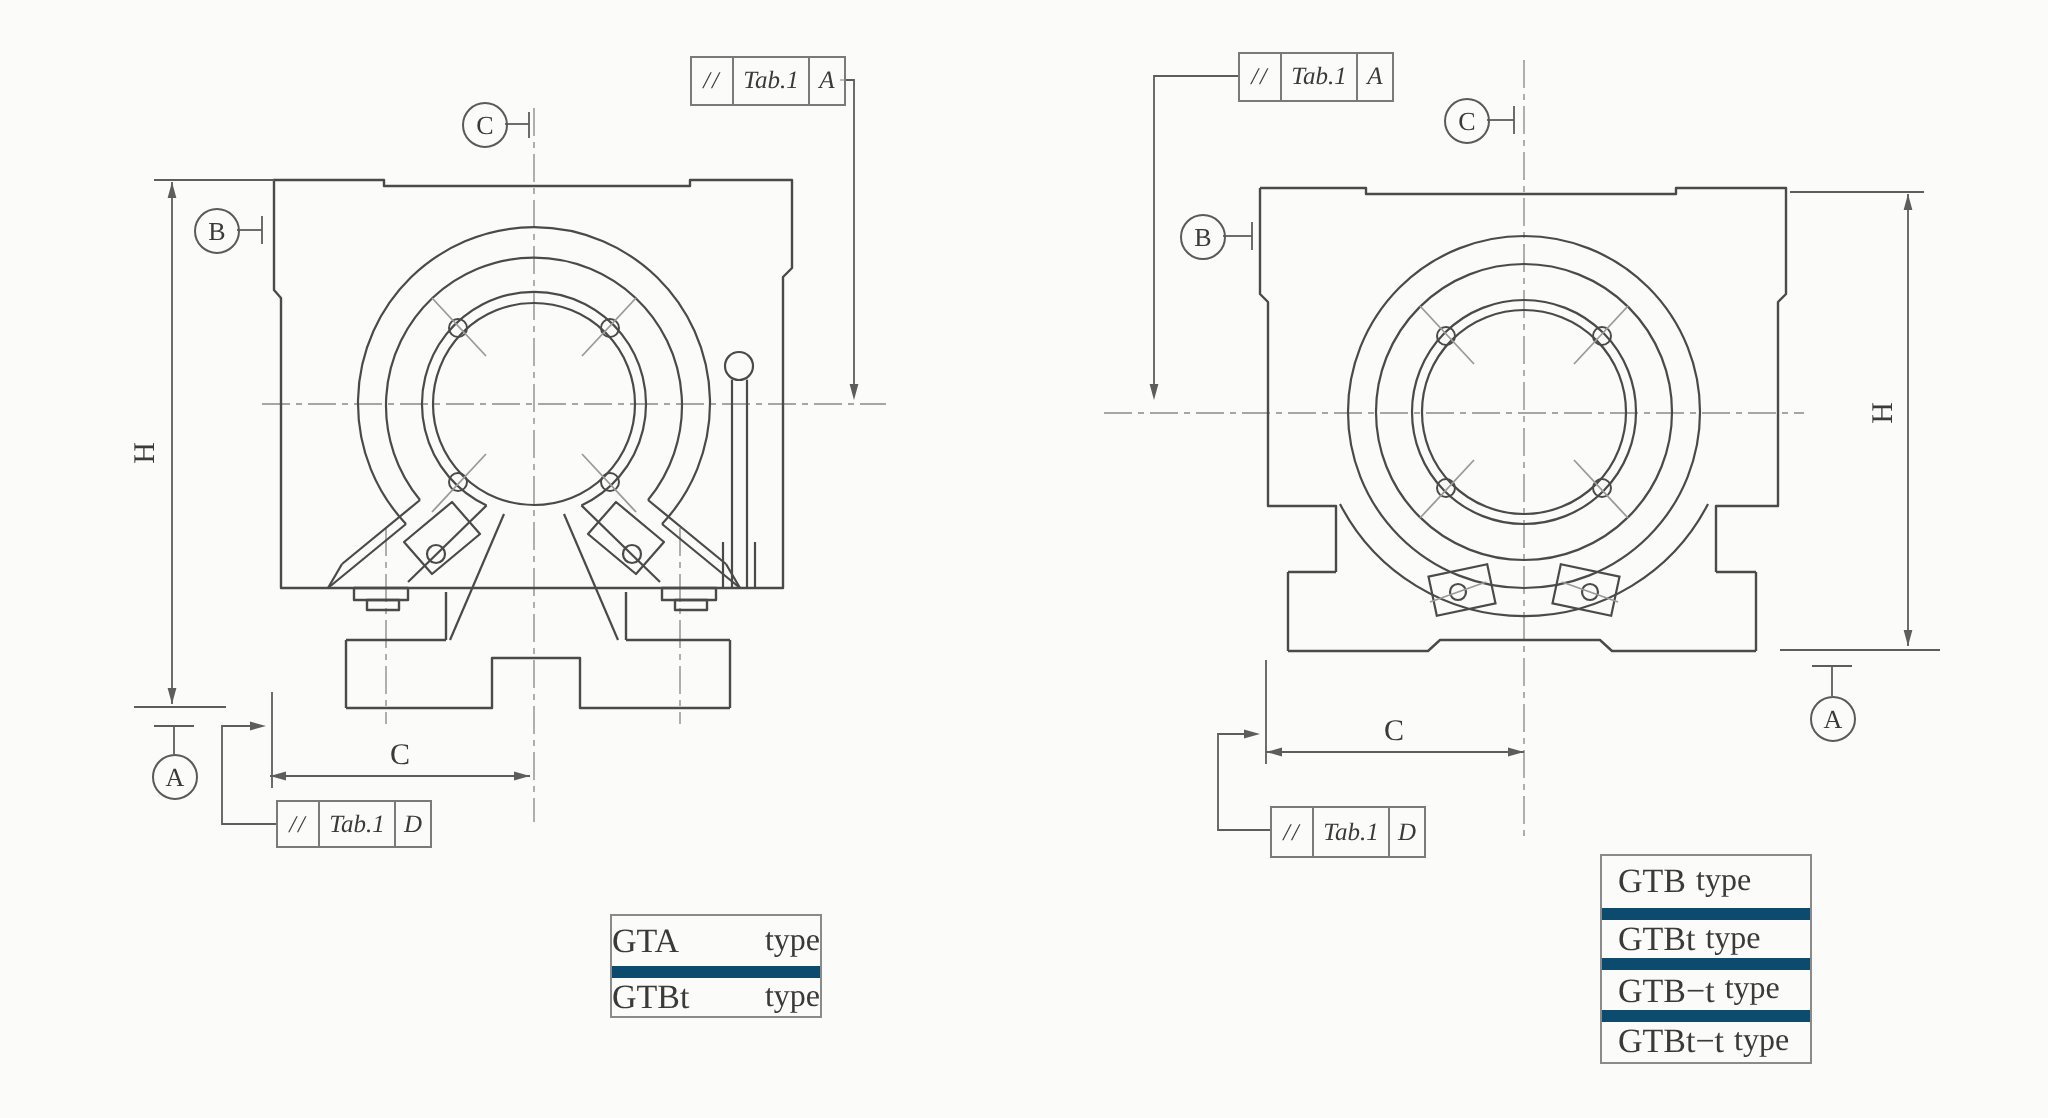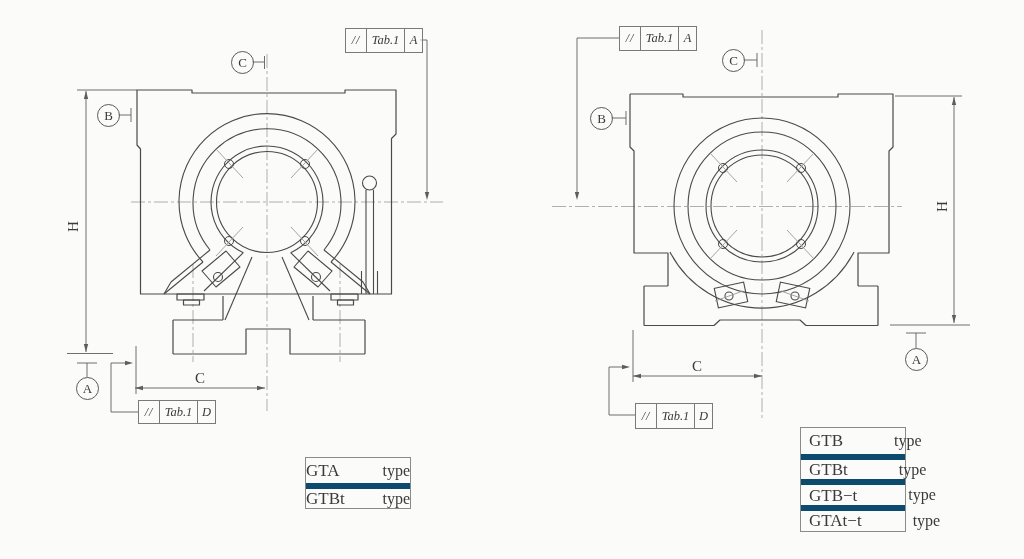--- a/index.html
+++ b/index.html
@@ -30,21 +30,21 @@
   .type-table{
     position:absolute;border:1px solid #8a8a8a;background:rgba(251,251,250,.5);
   }
   .type-table .row{
     display:flex;align-items:baseline;box-sizing:border-box;
   }
   .type-table .row + .row{border-top:6px solid #0c4a6e;}
   .type-table .model{font-size:17px;line-height:1;}
   .type-table .suffix{font-size:16px;line-height:1;margin-left:5px;}
   .tt-center .row{justify-content:space-between;height:25px;align-items:center;}
-  .tt-left .row{justify-content:flex-start;height:25.7px;padding-left:8px;align-items:center;gap:46px;}
+  .tt-left .row{justify-content:flex-start;height:25.7px;padding-left:8px;align-items:center;}
 </style>
 </head>
 <body>
 
 <div class="canvas">
 
   <svg width="1024" height="559" viewBox="0 0 1024 559">
 
     <g stroke="#a6a6a6" stroke-width="0.9" fill="none" stroke-dasharray="14 3 3 3">
       <path d="M267,54 V411"></path>
@@ -284,18 +284,18 @@
     </div>
     <div class="row">
       <span class="model">GTBt</span>
       <span class="suffix">type</span>
     </div>
     <div class="row">
       <span class="model">GTB−t</span>
       <span class="suffix">type</span>
     </div>
     <div class="row">
-      <span class="model">GTAt−t</span>
+      <span class="model">GTBt−t</span>
       <span class="suffix">type</span>
     </div>
   </div>
 
 </div>
 
 </body></html>

